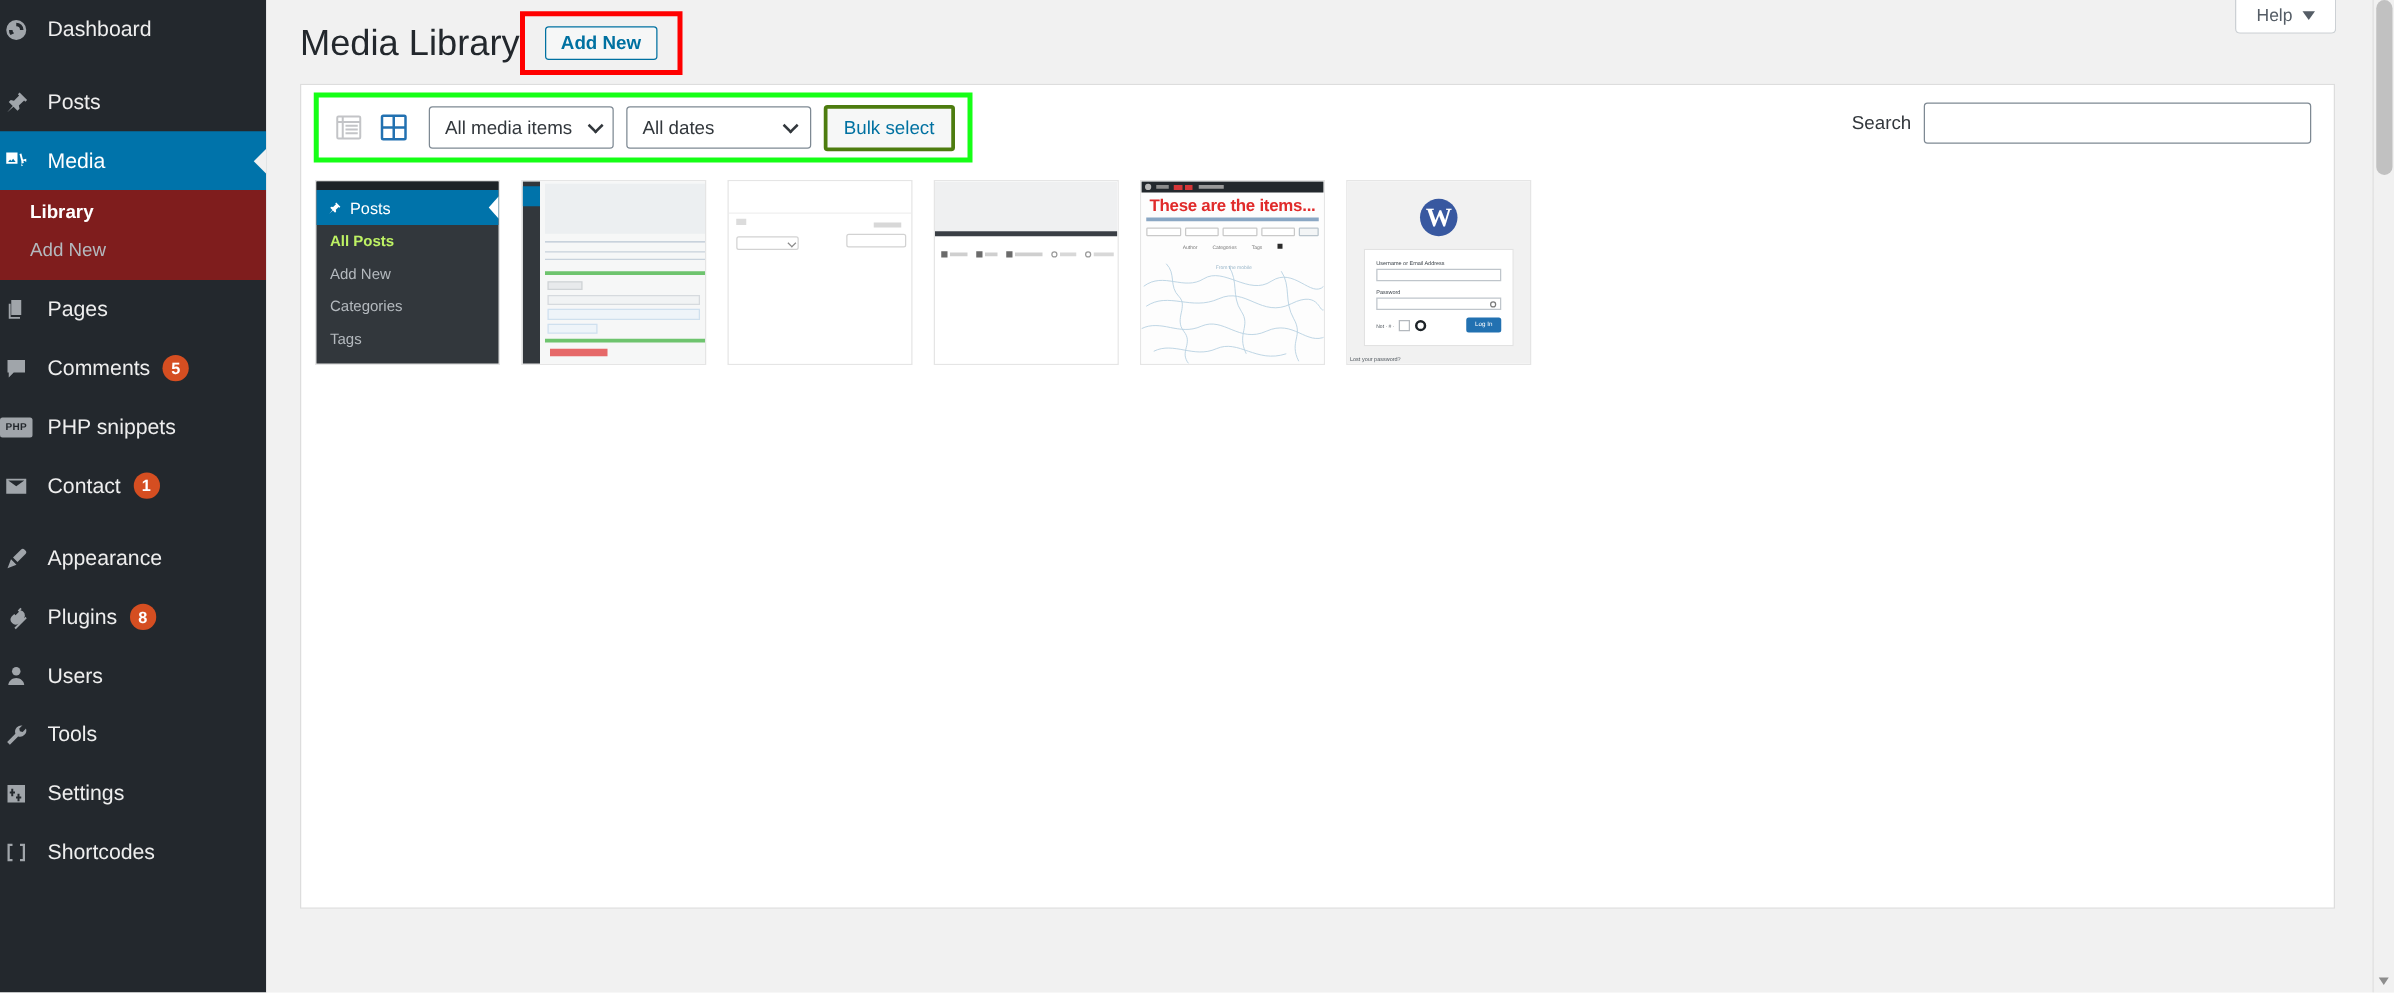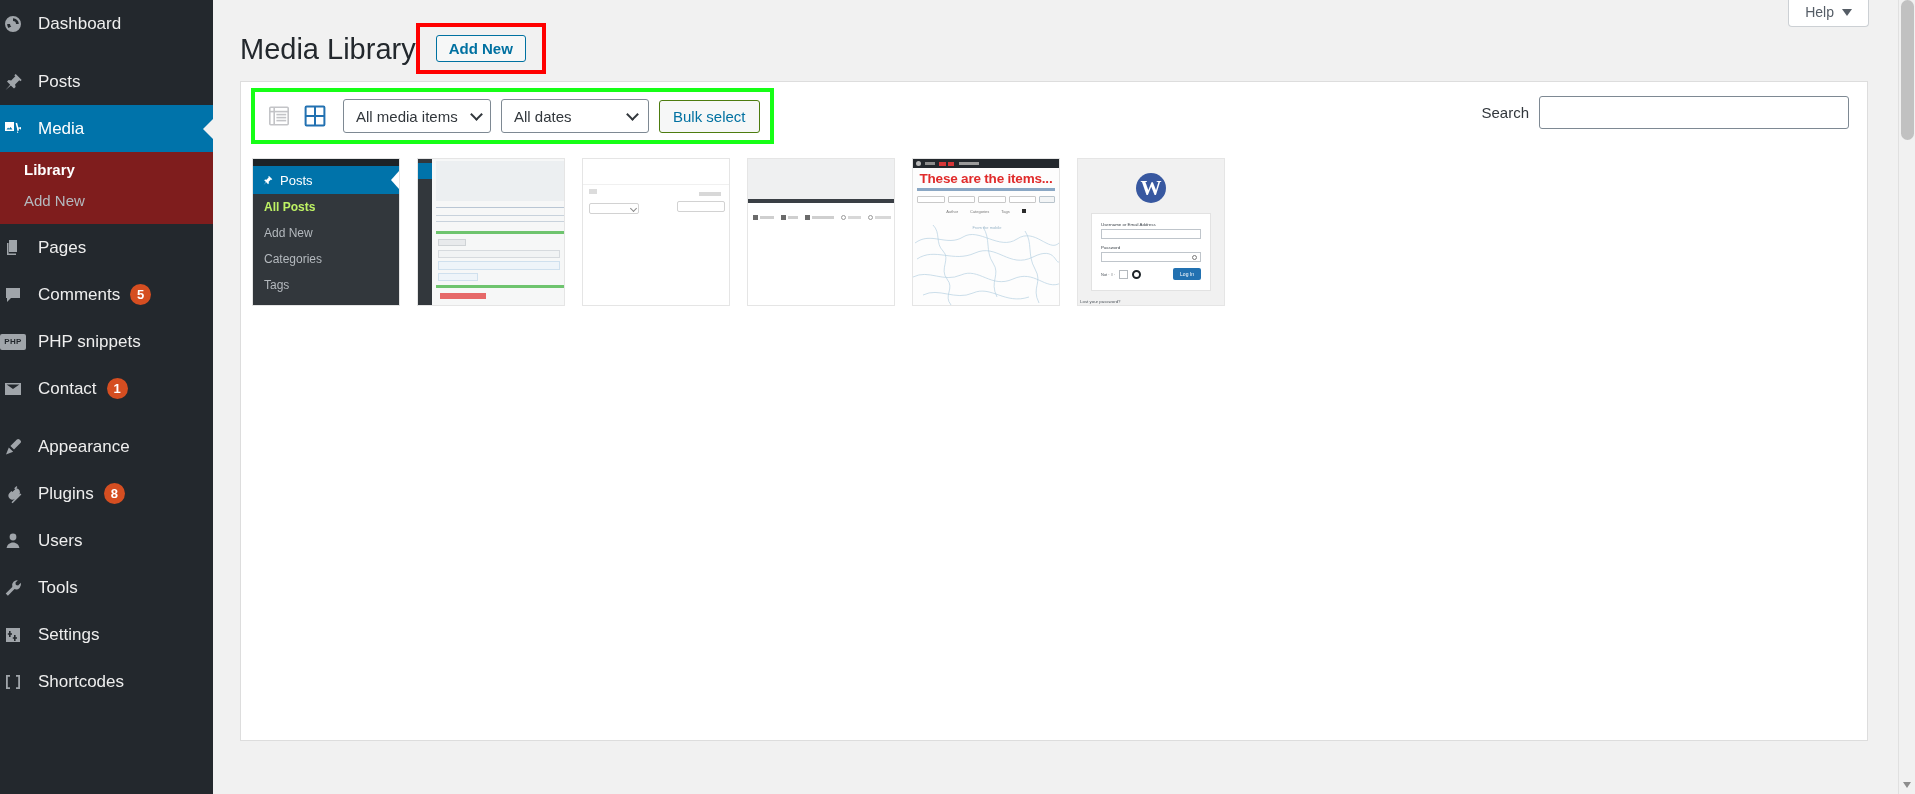--- a/index.html
+++ b/index.html
@@ -81,21 +81,21 @@
   }
   .caret-down {
     width: 0; height: 0;
     border-left: 5px solid transparent;
     border-right: 5px solid transparent;
     border-top: 7px solid #555d66;
   }
 
   .page-head {
     display: flex; align-items: center;
-    padding: 13px 0 0 27px; height: 58px; margin-top: 14px;
+    padding: 13px 0 0 27px; height: 58px;
   }
   .page-title { font-size: 29px; font-weight: 400; color: #23282d; line-height: 1; }
   .addnew-hl {
     position: relative; margin-left: 0px;
     border: 4px solid #ff0000;
     padding: 8px 16px 8px 16px;
     display: inline-flex; align-items: center;
     margin-top: -2px;
   }
   .addnew-btn {
@@ -135,21 +135,21 @@
   .select-box .sel-caret {
     position: absolute; right: 11px; top: 50%;
     width: 9px; height: 9px; margin-top: -6px;
     border-right: 2px solid #32373c; border-bottom: 2px solid #32373c;
     transform: rotate(45deg);
   }
   .select-media { min-width: 148px; padding-right: 30px; }
   .select-media .sel-caret { right: 9px; }
   .select-dates { min-width: 148px; }
   .bulk-btn {
-    background: #f6f7f7; border: 1px solid #4d7c0f; border-radius: 3px;
+    background: #f6f7f7; border: 3px solid #4d7c0f; border-radius: 3px;
     color: #0071a1; font-size: 15px; padding: 7px 13px;
     cursor: pointer; white-space: nowrap;
   }
   .search-area {
     position: absolute; right: 18px; top: 14px;
     display: flex; align-items: center; gap: 10px;
   }
   .search-label { font-size: 15px; color: #32373c; }
   .search-input {
     width: 310px; height: 33px;

